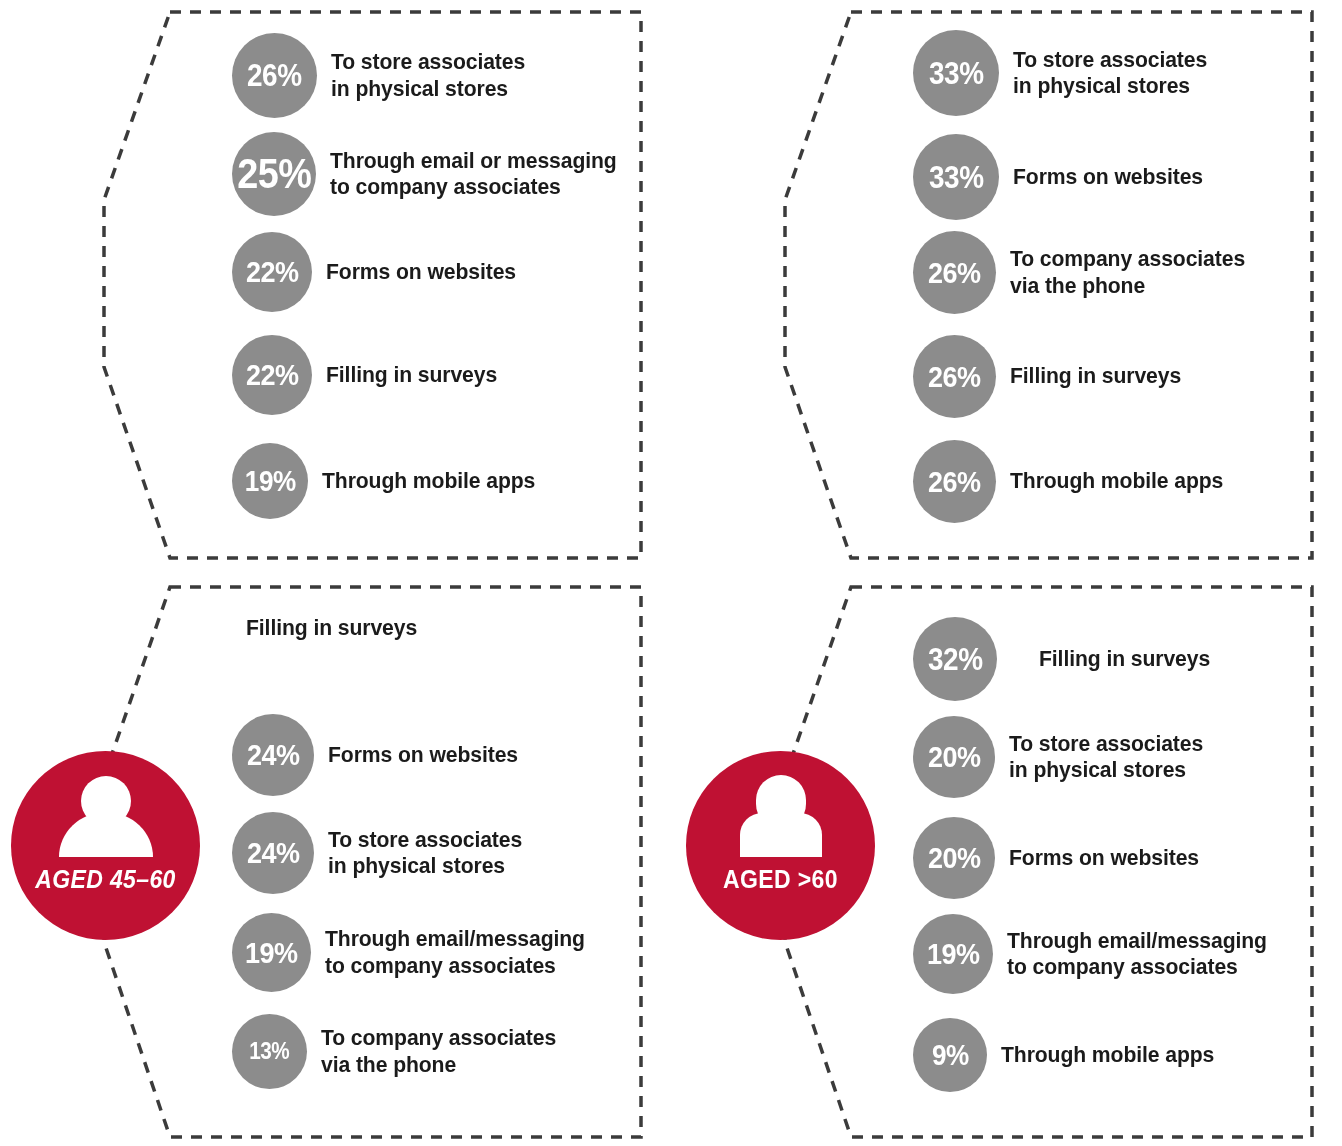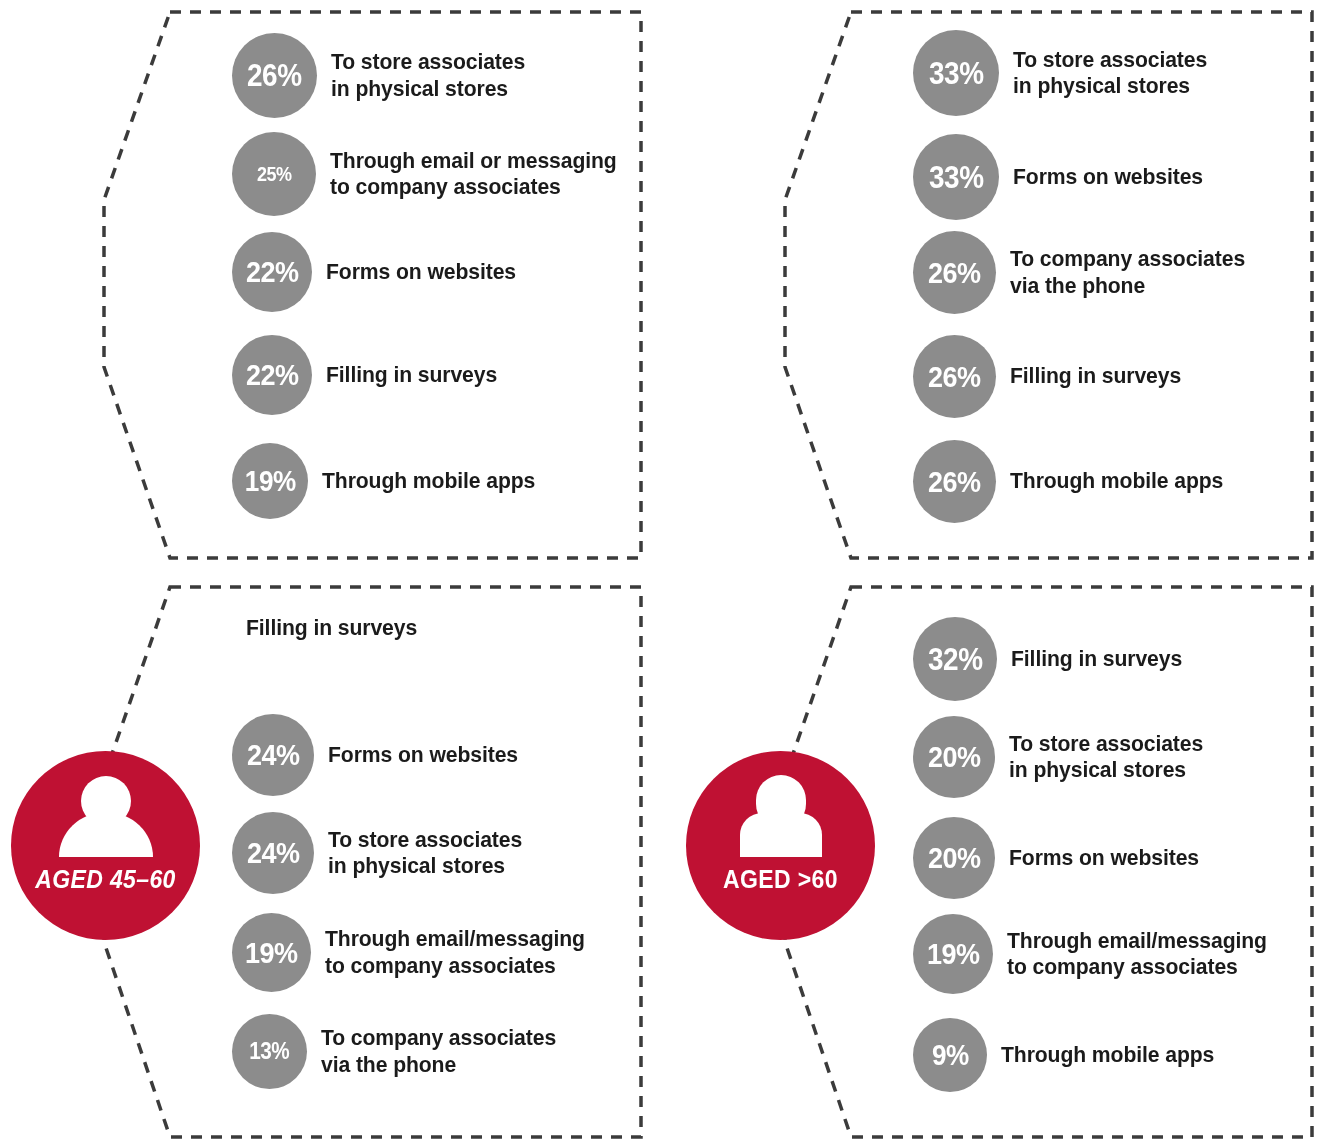--- a/index.html
+++ b/index.html
@@ -128,21 +128,21 @@
 
     <div class="stats">
       <div class="stat-row" style="top:33px;">
         <div class="bubble" style="width:85px;height:85px;font-size:31px;">
             <span>26%</span>
           </div>
         <div class="stat-label">To store associates
 in physical stores</div>
       </div>
       <div class="stat-row" style="top:132px;">
-        <div class="bubble" style="width:84px;height:84px;font-size:20px;">
+        <div class="bubble" style="width:84px;height:84px;font-size:42px;">
             <span>25%</span>
           </div>
         <div class="stat-label">Through email or messaging
 to company associates</div>
       </div>
       <div class="stat-row" style="top:232px;">
         <div class="bubble" style="width:80px;height:80px;font-size:30px;">
             <span>22%</span>
           </div>
         <div class="stat-label">Forms on websites</div>
@@ -258,21 +258,21 @@
 
     <div class="badge" style="left:15px;top:178px;">
       <svg class="badge-glyph" viewBox="0 0 110 82">
         <rect x="30" y="0" width="50" height="54" rx="25" fill="#ffffff"></rect>
         <path d="M14 82 L14 60 A22 22 0 0 1 36 38 L74 38 A22 22 0 0 1 96 60 L96 82 Z" fill="#ffffff"></path>
       </svg>
       <div class="badge-label">AGED &gt;60</div>
     </div>
 
     <div class="stats" style="left:234px;">
-      <div class="stat-row" style="top:44px;">
+      <div class="stat-row" style="top:44px;gap:28px;">
         <div class="bubble" style="width:84px;height:84px;font-size:31px;">
             <span>32%</span>
           </div>
         <div class="stat-label">Filling in surveys</div>
       </div>
       <div class="stat-row" style="top:143px;">
         <div class="bubble" style="width:82px;height:82px;font-size:30px;">
             <span>20%</span>
           </div>
         <div class="stat-label">To store associates

